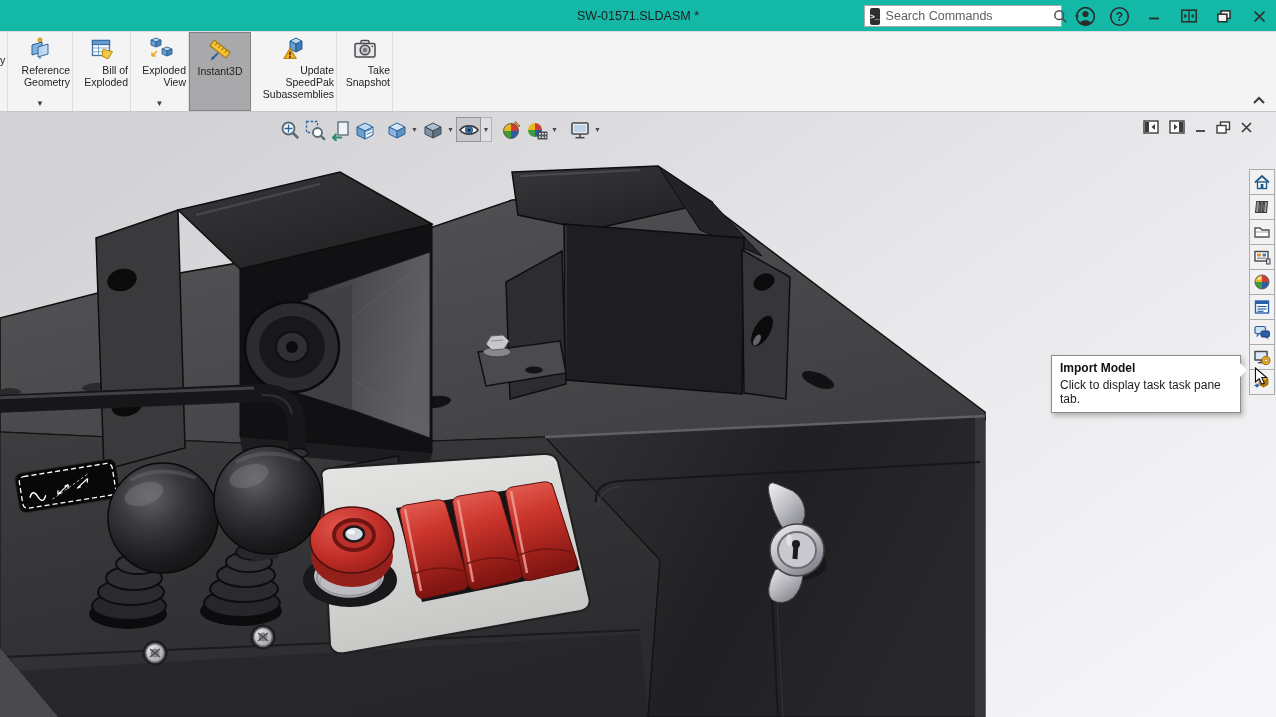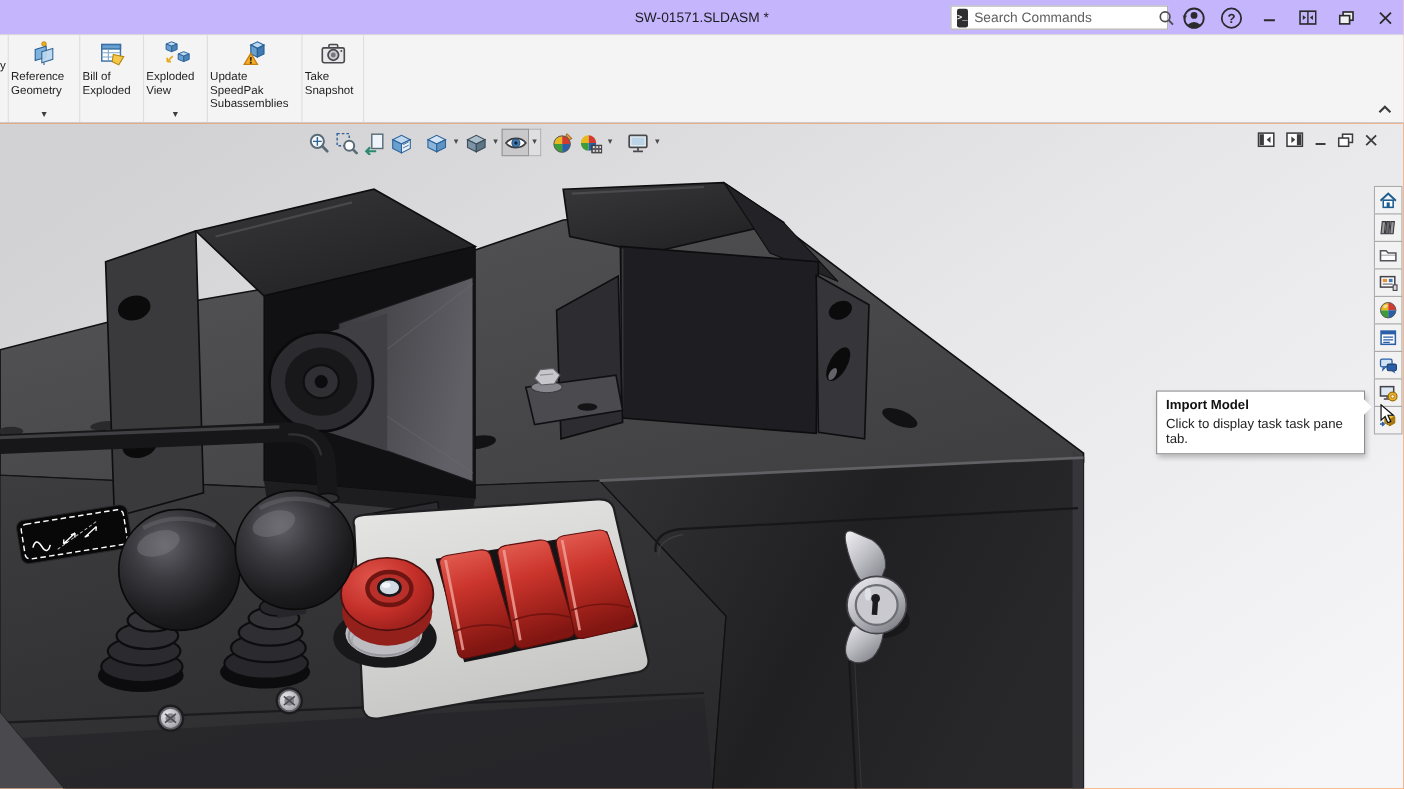--- a/index.html
+++ b/index.html
@@ -1,36 +1,36 @@
 <!DOCTYPE html>
 <html><head>
 <meta charset="utf-8">
 <style>
   * { margin:0; padding:0; box-sizing:border-box; }
   html,body { width:1276px; height:717px; overflow:hidden; }
   body { font-family:"Liberation Sans", sans-serif; background:#f0f0f1; -webkit-font-smoothing:antialiased; }
   .app { position:relative; width:1276px; height:717px; background:#f0f0f1; }
 
   
-  .titlebar { position:relative; height:32px; background:#c4b5fd; border-bottom:1px solid #dadadc; display:flex; align-items:center; }
+  .titlebar { position:relative; height:32px; background:#14b8a6; border-bottom:1px solid #dadadc; display:flex; align-items:center; }
   .title { position:absolute; left:0; right:0; text-align:center; font-size:12.5px; color:#1d1d1f; pointer-events:none; }
   .tb-right { position:absolute; right:6px; top:0; height:32px; display:flex; align-items:center; gap:13px; }
   .searchbox { width:198px; height:22px; background:#fff; border:1px solid #ababad; display:flex; align-items:center; padding:0 5px; gap:6px; }
   .cmdchip { width:17px; height:17px; background:#2e2e30; border-radius:2px; color:#fff; font-family:"Liberation Mono", monospace; font-size:8px; font-weight:bold; display:flex; align-items:center; justify-content:center; }
   .searchbox input { flex:1; border:none; outline:none; font-size:12.5px; color:#444; font-family:"Liberation Sans", sans-serif; background:transparent; }
   .searchbox input::placeholder { color:#5f5f61; opacity:1; }
   .tb-ico { display:flex; align-items:center; justify-content:center; }
   .winbtn { width:22px; display:flex; align-items:center; justify-content:center; }
 
   
   .ribbon { position:relative; height:80px; background:#f4f4f5; border-bottom:1px solid #c7c7c9; display:flex; align-items:stretch; }
   .rb { display:flex; flex-direction:column; align-items:center; padding-top:3px; border-right:1px solid #dddddf; cursor:default; position:relative; }
   .rb-sliver { width:8px; font-size:10.5px; color:#1e1e1e; padding-top:22px; overflow:hidden; border-right:1px solid #dddddf; }
   .rb-icon { height:28px; display:flex; align-items:center; justify-content:center; }
-  .rb-label { font-size:10.5px; line-height:12px; color:#1e1e1e; text-align:left; padding:1px 2px 0 2px; }
+  .rb-label { font-size:10.5px; line-height:12px; color:#1e1e1e; text-align:right; padding:1px 2px 0 2px; }
   .rb-caret { margin-top:auto; padding-bottom:3px; font-size:8px; color:#3c3c3e; line-height:8px; }
   .rb.active { background:#a9a9ab; border:1px solid #818184; border-right:1px solid #818184; }
   .rb-collapse { position:absolute; right:10px; bottom:2px; }
 
   
   .viewport { position:relative; width:1276px; height:605px; overflow:hidden; background:#f97316; }
   .scene { position:absolute; left:0; top:0; z-index:0; }
 
   
   .hud { position:absolute; left:277px; top:5px; z-index:10; display:flex; align-items:center; }
@@ -154,20 +154,36 @@
             <polygon points="15,13 20,11 25,13 20,15" fill="#bcd8ef" stroke="#2d6399" stroke-width="0.9"></polygon>
             <polygon points="15,13 20,15 20,20 15,18" fill="#6aa0d0" stroke="#2d6399" stroke-width="0.9"></polygon>
             <polygon points="20,15 25,13 25,18 20,20" fill="#4c84b8" stroke="#2d6399" stroke-width="0.9"></polygon>
             <path d="M5 20 L10 15 M5 20 L5 16.5 M5 20 L8.5 20" stroke="#e8a81c" stroke-width="1.5" fill="none"></path>
           </svg>
       </div>
       <div class="rb-label">Exploded View</div>
       <div class="rb-caret">▼</div>
     </div>
 
+    <div class="rb active" style="width:62px;">
+      <div class="rb-icon">
+        <svg width="26" height="26" viewBox="0 0 26 26">
+            <g transform="rotate(38 13 12)">
+              <rect x="3" y="8.5" width="20" height="7" fill="#f2c233" stroke="#9a6f0a" stroke-width="1"></rect>
+              <line x1="7" y1="8.5" x2="7" y2="12" stroke="#9a6f0a" stroke-width="1"></line>
+              <line x1="11" y1="8.5" x2="11" y2="12" stroke="#9a6f0a" stroke-width="1"></line>
+              <line x1="15" y1="8.5" x2="15" y2="12" stroke="#9a6f0a" stroke-width="1"></line>
+              <line x1="19" y1="8.5" x2="19" y2="12" stroke="#9a6f0a" stroke-width="1"></line>
+            </g>
+            <path d="M5.5 21.5 L11 16" stroke="#2d6399" stroke-width="1.8"></path>
+            <polygon points="3.5,23.5 8,21.5 5.5,19" fill="#2d6399"></polygon>
+          </svg>
+      </div>
+      <div class="rb-label">Instant3D</div>
+    </div>
 
     <div class="rb" style="width:86px;">
       <div class="rb-icon">
         <svg width="26" height="26" viewBox="0 0 26 26">
             <polygon points="9,5 15,2 21,5 15,8" fill="#bcd8ef" stroke="#275e93" stroke-width="1"></polygon>
             <polygon points="9,5 15,8 15,16 9,13" fill="#6aa0d0" stroke="#275e93" stroke-width="1"></polygon>
             <polygon points="15,8 21,5 21,13 15,16" fill="#3f7ab0" stroke="#275e93" stroke-width="1"></polygon>
             <polygon points="3,22.5 9,12.5 15,22.5" fill="#f6b026" stroke="#c77e12" stroke-width="1.2"></polygon>
             <line x1="9" y1="15.8" x2="9" y2="19.2" stroke="#3a2a05" stroke-width="1.6"></line>
             <circle cx="9" cy="21" r="1" fill="#3a2a05"></circle>

